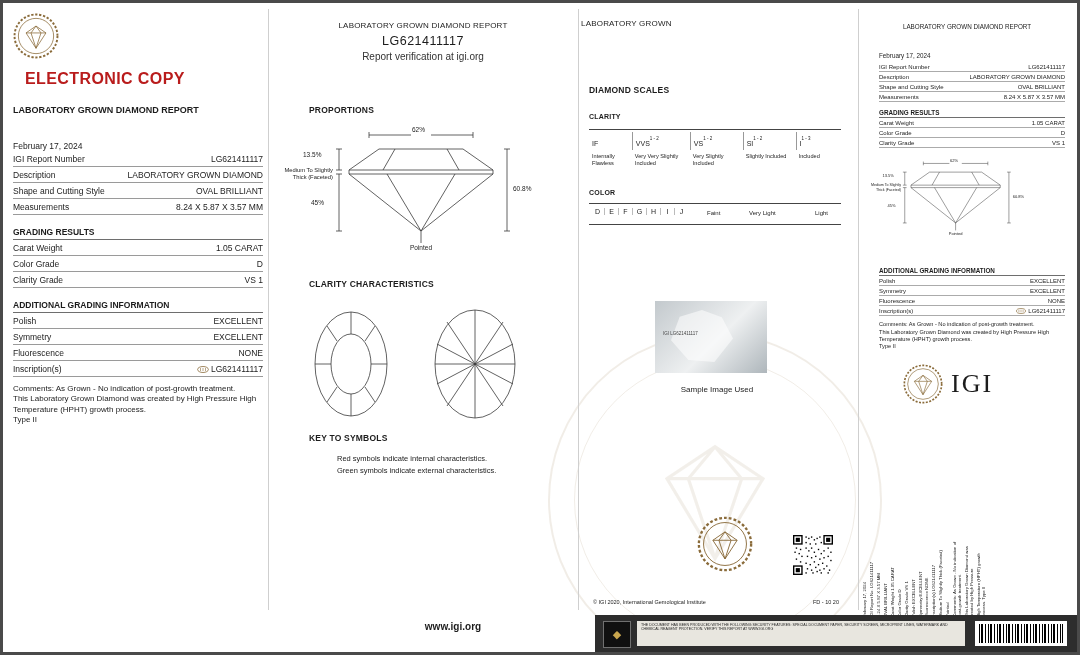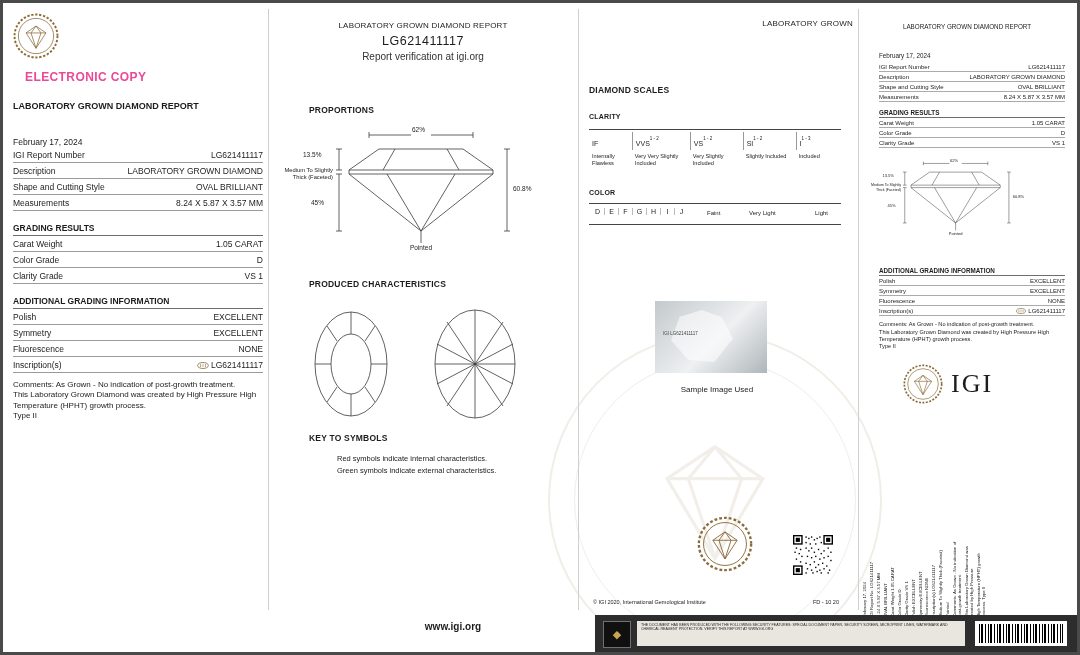--- a/index.html
+++ b/index.html
@@ -9,40 +9,40 @@
   .fold{position:absolute;top:6px;bottom:42px;width:0;border-left:1px solid #cfcfcf;}
   
   .row{display:flex;justify-content:space-between;align-items:flex-end;
        border-bottom:1px solid #9a9a9a;padding:3px 0 2px;font-size:8.5px;}
   .row .val{text-align:right;max-width:58%;}
   .sec{font-weight:bold;font-size:8.5px;border-bottom:1px solid #6e6e6e;margin-top:9px;padding:3px 0 2px;}
   
   .p1{position:absolute;left:10px;top:10px;width:250px;}
   .logo-row{display:flex;gap:9px;align-items:center;}
   .brand{font-weight:bold;font-size:11.5px;line-height:1.3;letter-spacing:.3px;}
-  .electronic{color:#ec4899;font-weight:bold;font-size:12px;margin:11px 0 14px 12px;letter-spacing:.4px;}
+  .electronic{color:#b91c1c;font-weight:bold;font-size:16px;margin:11px 0 14px 12px;letter-spacing:.4px;}
   .p1-title{font-weight:bold;font-size:9px;margin-top:17px;}
   .p1-date{font-size:8.5px;margin-top:26px;}
   .comments{font-size:8px;line-height:1.3;margin-top:7px;}
   .mini-oval{display:inline-block;vertical-align:middle;margin-right:2px;}
   
   .p2{position:absolute;left:268px;top:10px;width:304px;height:602px;}
   .p2-t1{text-align:center;font-size:8px;letter-spacing:.2px;}
   .p2-num{text-align:center;font-size:12.5px;margin-top:4px;letter-spacing:.5px;}
   .p2-ver{text-align:center;font-size:10px;margin-top:3px;color:#333;}
   .h-sm{position:absolute;font-weight:bold;font-size:8.5px;letter-spacing:.2px;}
   .prop-wrap{position:absolute;left:20px;top:110px;width:264px;height:134px;}
   .prop-wrap svg{position:absolute;left:0;top:0;}
   .plab{position:absolute;font-size:6.5px;color:#222;}
   .plab.girdle{font-size:5.8px;line-height:1.15;text-align:right;width:50px;}
   .cc-wrap{position:absolute;left:34px;top:290px;width:230px;height:122px;display:flex;gap:26px;align-items:center;}
   .key-lines{position:absolute;left:38px;top:440px;font-size:7.5px;line-height:1.6;margin-left:28px;}
   
   .p3{position:absolute;left:578px;top:10px;width:272px;height:602px;}
-  .p3-title{text-align:right;font-size:8px;line-height:1.35;margin-top:6px;letter-spacing:.2px;}
+  .p3-title{text-align:left;font-size:8px;line-height:1.35;margin-top:6px;letter-spacing:.2px;}
   .cl-table{position:absolute;left:8px;top:116px;width:252px;}
   .cl-grades{display:flex;border-top:1px solid #444;padding-top:2px;}
   .cl-col{box-sizing:border-box;padding-left:3px;}
   .cl-col+.cl-col{border-left:1px solid #999;}
   .cl-col .g{font-size:7px;}
   .cl-col sup{font-size:4.5px;}
   .cl-labs{display:flex;margin-top:3px;}
   .cl-lab{box-sizing:border-box;padding:0 4px 0 3px;font-size:5.6px;line-height:1.2;}
   .w1{width:17%;} .w2{width:23%;} .w3{width:21%;} .w4{width:21%;} .w5{width:18%;}
   .co-table{position:absolute;left:8px;top:190px;width:252px;height:20px;
@@ -201,21 +201,21 @@
         <path d="M216 26 V108 M213 26 H219 M213 108 H219"></path>
       </svg>
       <span class="plab" style="left:121px;top:3px">62%</span>
       <span class="plab" style="left:12px;top:28px">13.5%</span>
       <span class="plab girdle" style="left:-8px;top:44px">Medium To Slightly Thick (Faceted)</span>
       <span class="plab" style="left:20px;top:76px">45%</span>
       <span class="plab" style="left:222px;top:62px">60.8%</span>
       <span class="plab" style="left:102px;top:121px;width:56px;text-align:center">Pointed</span>
     </div>
 
-    <div class="h-sm" style="left:38px;top:266px">PRODUCED CHARACTERISTICS</div>
+    <div class="h-sm" style="left:38px;top:266px">CLARITY CHARACTERISTICS</div>
 
     <div class="cc-wrap">
       <svg class="line" width="92" height="116" viewBox="0 0 92 116">
         <ellipse cx="46" cy="58" rx="36" ry="52"></ellipse>
         <ellipse cx="46" cy="58" rx="20" ry="30"></ellipse>
         <path d="M46 6 V28 M46 88 V110 M10 58 H26 M66 58 H82 M22 20 L32 35 M70 20 L60 35 M22 96 L32 81 M70 96 L60 81"></path>
       </svg>
       <svg class="line" width="104" height="116" viewBox="0 0 104 116">
         <ellipse cx="52" cy="58" rx="40" ry="54"></ellipse>
         <path d="M52 4 L52 112 M12 58 H92 M52 58 L24 16 M52 58 L80 16 M52 58 L24 100 M52 58 L80 100 M52 58 L14 38 M52 58 L90 38 M52 58 L14 78 M52 58 L90 78"></path>

